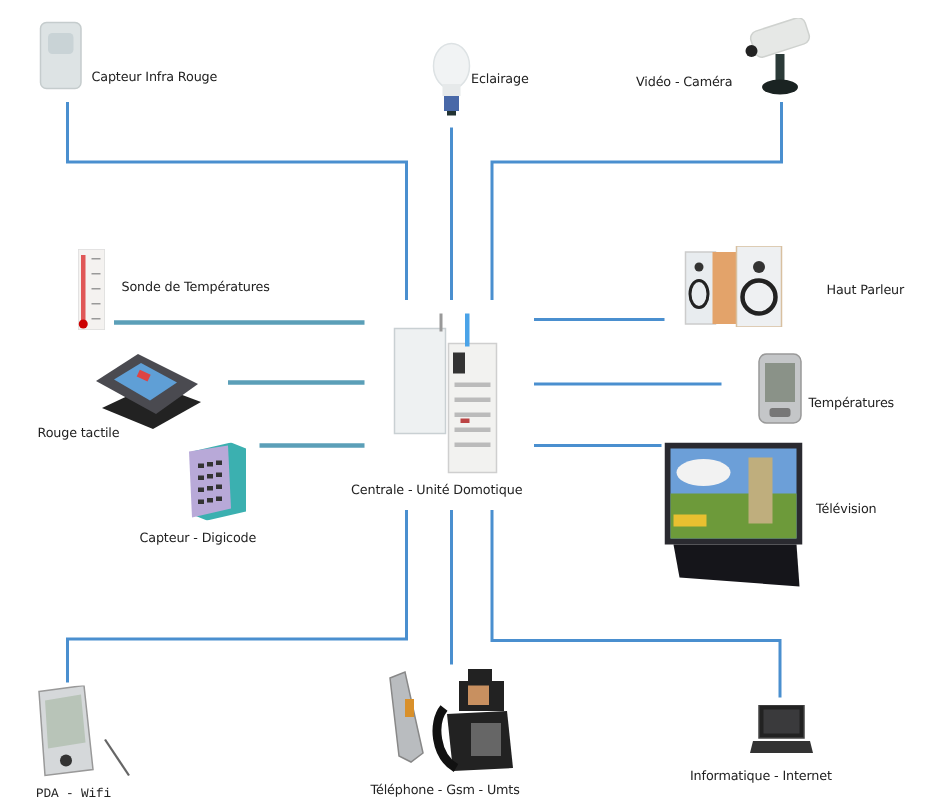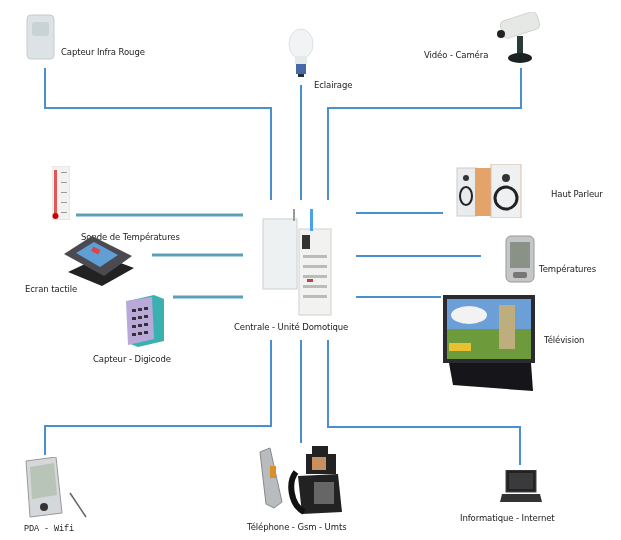--- a/index.html
+++ b/index.html
@@ -60,21 +60,21 @@
   <div class="lbl" style="left:61px;top:47px;">Capteur Infra Rouge</div>
 
   <div class="dev" style="left:287px;top:26px;width:28px;height:52px;">
     <svg width="28" height="52">
         <ellipse cx="14" cy="18" rx="12" ry="15" fill="#f1f3f4" stroke="#dde2e4"></ellipse>
         <rect x="8" y="30" width="12" height="8" fill="#e6e9ea"></rect>
         <rect x="9" y="38" width="10" height="10" fill="#4868a8"></rect>
         <rect x="11" y="48" width="6" height="3" fill="#233"></rect>
       </svg>
   </div>
-  <div class="lbl" style="left:314px;top:80px;">Eclairage</div>
+  <div class="lbl" style="left:314px;top:48px;">Eclairage</div>
 
   <div class="dev" style="left:495px;top:12px;width:50px;height:52px;">
     <svg width="50" height="52">
         <rect x="6" y="4" width="38" height="18" rx="5" fill="#e6e8e6" stroke="#cfd2cf" transform="rotate(-18 25 13)"></rect>
         <circle cx="6" cy="22" r="4" fill="#222"></circle>
         <rect x="22" y="24" width="6" height="18" fill="#2b3a38"></rect>
         <ellipse cx="25" cy="46" rx="12" ry="5" fill="#1a2322"></ellipse>
       </svg>
   </div>
   <div class="lbl" style="left:424px;top:50px;">Vidéo - Caméra</div>
@@ -86,31 +86,31 @@
         <circle cx="3.5" cy="50" r="3" fill="#c00"></circle>
         <g fill="#999">
           <rect x="9" y="6" width="6" height="1"></rect>
           <rect x="9" y="16" width="6" height="1"></rect>
           <rect x="9" y="26" width="6" height="1"></rect>
           <rect x="9" y="36" width="6" height="1"></rect>
           <rect x="9" y="46" width="6" height="1"></rect>
         </g>
       </svg>
   </div>
-  <div class="lbl" style="left:81px;top:187px;margin-top:45px;">Sonde de Températures</div>
+  <div class="lbl" style="left:81px;top:187px;">Sonde de Températures</div>
 
   <div class="dev" style="left:62px;top:232px;width:74px;height:56px;">
     <svg width="74" height="56">
         <path d="M6 40 L40 54 L72 36 L40 24 Z" fill="#222"></path>
         <path d="M2 22 L30 4 L70 24 L42 44 Z" fill="#4a4a50"></path>
         <path d="M14 21 L32 10 L56 23 L38 35 Z" fill="#5f9fd6"></path>
         <rect x="30" y="16" width="8" height="5" fill="#d44" transform="rotate(25 34 18)"></rect>
       </svg>
   </div>
-  <div class="lbl" style="left:25px;top:284px;">Ecran tactile</div>
+  <div class="lbl" style="left:25px;top:284px;">Rouge tactile</div>
 
   <div class="dev" style="left:124px;top:295px;width:42px;height:52px;">
     <svg width="42" height="52">
         <path d="M4 6 L30 0 L40 4 L40 46 L14 52 L4 48 Z" fill="#3bb0b0"></path>
         <path d="M2 6 L28 2 L30 44 L4 50 Z" fill="#b8a9d8"></path>
         <g fill="#333">
           <rect x="8" y="14" width="4" height="3"></rect>
           <rect x="14" y="13" width="4" height="3"></rect>
           <rect x="20" y="12" width="4" height="3"></rect>
           <rect x="8" y="22" width="4" height="3"></rect>

